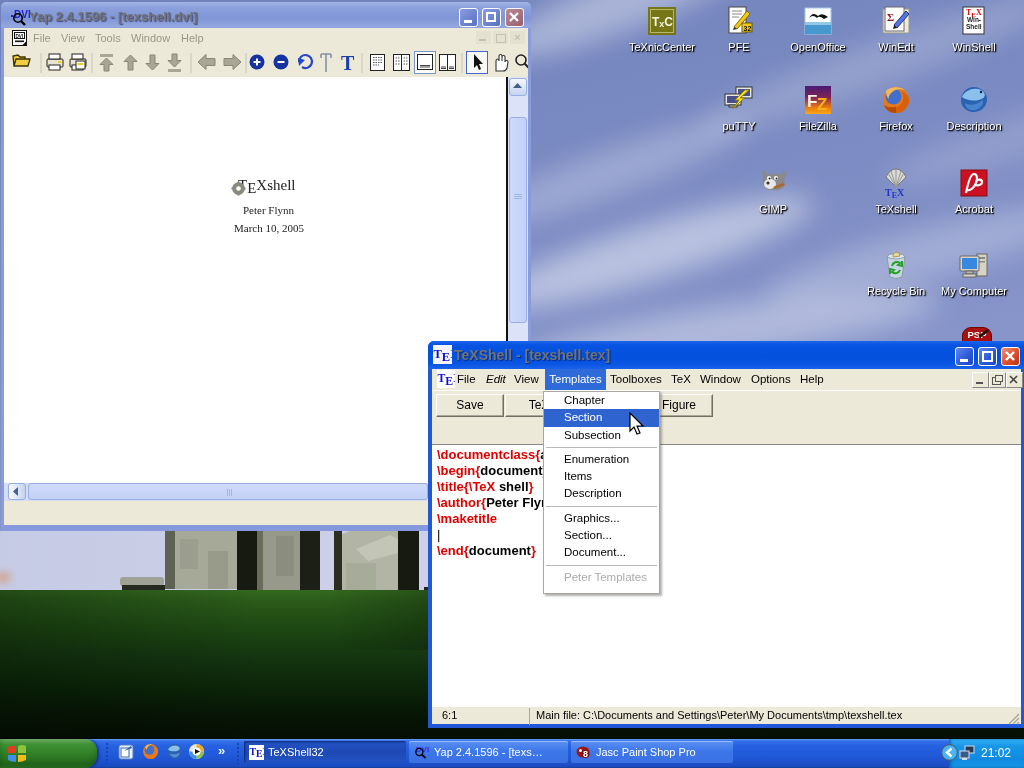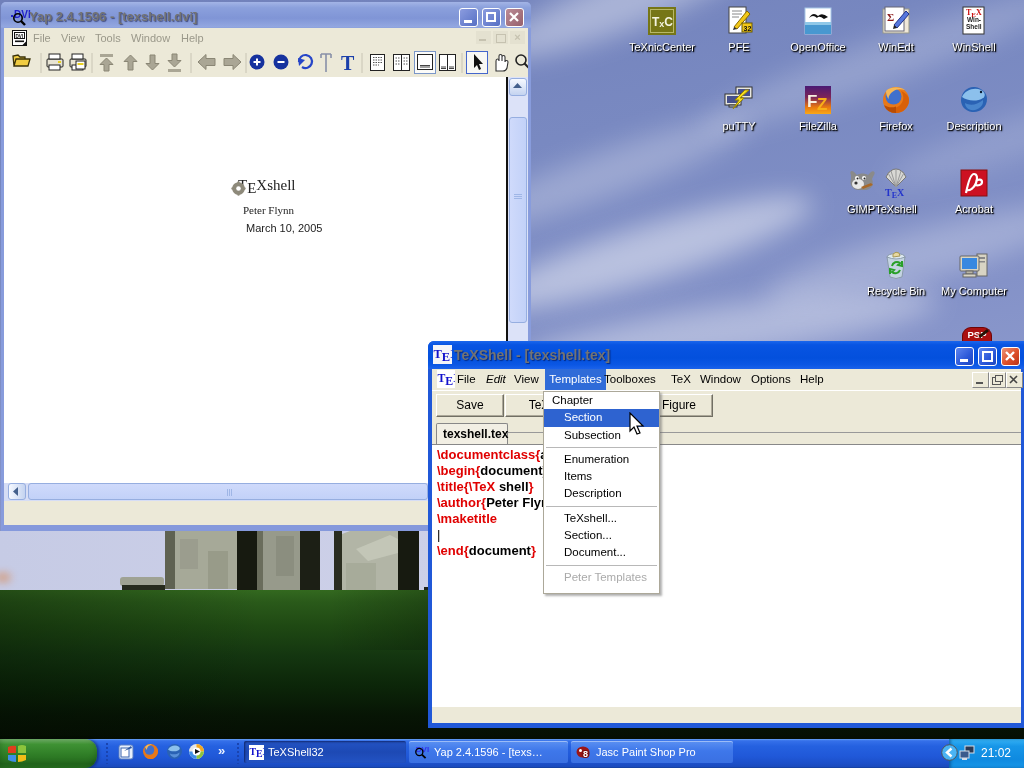--- a/index.html
+++ b/index.html
@@ -208,21 +208,21 @@
     <div class="abs" style="left:234px;top:100px;font-size:15px;font-family:'Liberation Serif',serif;">T<span style="position:relative;top:3px;">E</span>Xshell</div>
     <svg class="abs" style="left:227px;top:104px" width="15" height="15" viewBox="0 0 17 17">
       <circle cx="8.5" cy="8.5" r="7.2" fill="#8d897a"></circle>
         <circle cx="8.5" cy="8.5" r="2.6" fill="#fff"></circle>
       <circle cx="8.5" cy="1.8" r="1.4" fill="#8d897a"></circle>
         <circle cx="8.5" cy="15.2" r="1.4" fill="#8d897a"></circle>
       <circle cx="1.8" cy="8.5" r="1.4" fill="#8d897a"></circle>
         <circle cx="15.2" cy="8.5" r="1.4" fill="#8d897a"></circle>
     </svg>
     <div class="abs" style="left:239px;top:127px;font-size:11px;font-family:'Liberation Serif',serif;">Peter Flynn</div>
-    <div class="abs" style="left:230px;top:145px;font-size:11px;font-family:Liberation Sans, sans-serif;margin-left:12px;">March 10, 2005</div>
+    <div class="abs" style="left:230px;top:145px;font-size:11px;font-family:Liberation Serif, serif;">March 10, 2005</div>
   </div>
 
   <div class="abs" style="left:504px;top:72px;width:20px;height:406px;background:#dce2f8;">
     <div class="abs" style="left:1px;top:1px;width:18px;height:18px;background:linear-gradient(180deg,#f6f9ff,#c4d3f0);border:1px solid #96aee0;border-radius:3px;box-sizing:border-box;"><svg width="15" height="15" viewBox="0 0 15 15">
           <polygon points="7.5,4 12,9 3,9" fill="#44608c"></polygon>
         </svg></div>
     <div class="abs" style="left:1px;top:40px;width:18px;height:206px;background:linear-gradient(90deg,#cfdafb,#c2d1f8);border:1px solid #96aee0;border-radius:3px;box-sizing:border-box;">
       <div class="abs" style="left:4px;top:76px;width:8px;height:1px;background:#9fb6e6;box-shadow:0 2px 0 #9fb6e6,0 4px 0 #9fb6e6;"></div>
       </div>
   </div>
@@ -329,21 +329,21 @@
   <div class="dicon" style="left:935px;top:84px;">
     <svg width="32" height="32" viewBox="0 0 32 32">
       <path d="M3,16 C3,8 10,2 17,3 C24,4 29,9 29,15 C29,23 22,29 14,28 C7,27 3,22 3,16Z" fill="#2a62b4"></path>
       <path d="M4,13 C7,6 16,3 23,6 C27,8 28,12 25,14 C19,18 9,17 4,13Z" fill="#8cc0ec"></path>
       <path d="M7,19 C12,22 19,21 25,16 C26,22 20,27 13,26 C9,25 7,22 7,19Z" fill="#4884cc"></path>
       <circle cx="23" cy="8" r="1.2" fill="#0a1a30"></circle>
     </svg>
       <div class="cap">Description</div>
     </div>
 
-  <div class="dicon" style="left:822px;top:167px;">
+  <div class="dicon" style="left:734px;top:167px;">
     <svg width="32" height="32" viewBox="0 0 32 32">
       <path d="M6,8 C4,4 7,3 9,5 L12,8 C15,6 20,6 23,8 L26,5 C28,3 31,5 29,8 L27,12 C29,17 27,22 21,23 L14,23 C8,23 4,18 6,12Z" fill="#8a8a8a"></path>
       <ellipse cx="13" cy="17" rx="6" ry="5" fill="#e8e8e8"></ellipse>
       <circle cx="12" cy="11" r="2" fill="#fff"></circle>
         <circle cx="19" cy="11" r="2" fill="#fff"></circle>
       <circle cx="12.5" cy="11.5" r="1" fill="#222"></circle>
         <circle cx="19.5" cy="11.5" r="1" fill="#222"></circle>
       <circle cx="11" cy="16" r="1.6" fill="#333"></circle>
       <path d="M16,20 L26,16 L28,18 L18,22Z" fill="#a86828"></path>
     </svg>
@@ -414,21 +414,21 @@
 
   <div class="abs" style="left:0;top:25px;width:589px;height:21px;background:#ece9d8;border-bottom:1px solid #fff;font-size:11.5px;color:#000;">
     <svg class="abs" style="left:5px;top:1px" width="18" height="18" viewBox="0 0 19 19">
       <rect x="0" y="0" width="19" height="19" fill="#fff"></rect>
       <text x="0.5" y="13" font-size="12.5" font-weight="bold" fill="#1111cc" font-family="Liberation Serif">T<tspan dy="2.5">E</tspan><tspan dy="-2.5">X</tspan></text>
     </svg>
     <span class="mi" style="left:25px;">File</span>
     <span class="mi" style="left:54px;font-style:italic;">Edit</span>
     <span class="mi" style="left:82px;">View</span>
     <span class="abs" style="left:113px;top:0px;width:61px;height:21px;background:#2f6bd8;color:#fff;text-align:center;line-height:21px;">Templates</span>
-    <span class="mi" style="left:172px;">Toolboxes</span>
+    <span class="mi" style="left:178px;">Toolboxes</span>
     <span class="mi" style="left:239px;">TeX</span>
     <span class="mi" style="left:268px;">Window</span>
     <span class="mi" style="left:319px;">Options</span>
     <span class="mi" style="left:368px;">Help</span>
     <div class="abs" style="left:540px;top:3px;width:15px;height:14px;border:1px solid #fff;border-right-color:#888;border-bottom-color:#888;background:#ece9d8;">
         <div class="abs" style="left:3px;top:9px;width:7px;height:2px;background:#555;"></div>
       </div>
     <div class="abs" style="left:557px;top:3px;width:15px;height:14px;border:1px solid #fff;border-right-color:#888;border-bottom-color:#888;background:#ece9d8;">
         <div class="abs" style="left:2px;top:4px;width:7px;height:6px;border:1px solid #555;"></div>
         <div class="abs" style="left:5px;top:2px;width:6px;height:5px;border:1px solid #555;background:#ece9d8"></div>
@@ -437,49 +437,53 @@
           <path d="M3,3 L10,10 M10,3 L3,10" stroke="#444" stroke-width="1.6"></path>
         </svg></div>
   </div>
 
   <div class="abs" style="left:0;top:47px;width:589px;height:29px;background:#ece9d8;font-size:12px;color:#000;">
     <div class="abs" style="left:4px;top:3px;width:66px;height:21px;background:#ece9d8;border:1px solid #fff;border-right:1px solid #716f64;border-bottom:1px solid #716f64;box-shadow:inset -1px -1px 0 #aca899;text-align:center;line-height:20px;">Save</div>
     <div class="abs" style="left:73px;top:3px;width:66px;height:21px;background:#ece9d8;border:1px solid #fff;border-right:1px solid #716f64;border-bottom:1px solid #716f64;box-shadow:inset -1px -1px 0 #aca899;text-align:center;line-height:20px;">TeX</div>
     <div class="abs" style="left:213px;top:3px;width:66px;height:21px;background:#ece9d8;border:1px solid #fff;border-right:1px solid #716f64;border-bottom:1px solid #716f64;box-shadow:inset -1px -1px 0 #aca899;text-align:center;line-height:20px;">Figure</div>
   </div>
 
-  <div class="abs" style="left:0;top:76px;width:589px;height:24px;background:#ece9d8;">
-    <div class="abs" style="left:4px;top:3px;width:72px;height:21px;background:#f2efe4;border:1px solid #888;border-bottom:none;border-radius:2px 2px 0 0;font-size:12px;font-weight:bold;padding:3px 0 0 6px;box-sizing:border-box;">texshell.tex</div>
-    <div class="abs" style="left:76px;top:12px;width:513px;height:1px;background:#999;"></div>
-  </div>
 
   <div class="abs" style="left:0;top:100px;width:589px;height:262px;background:#fff;border-top:1px solid #888;
        font-size:13px;font-weight:bold;line-height:16px;white-space:pre;">
     <div class="abs" style="left:5px;top:2px;color:#e00000;">\documentclass{<span style="color:#000">a</span>
 \begin{<span style="color:#000">document}</span>
 \title{\TeX <span style="color:#000">shell</span>}
 \author{<span style="color:#000">Peter Flynn}</span>
 \maketitle
 <span style="color:#000;font-weight:normal;">|</span>
 \end{<span style="color:#000">document</span>}</div>
   </div>
 
+  <div class="abs" style="left:0;top:362px;width:589px;height:17px;background:#ece9d8;font-size:11px;border-top:1px solid #fff;">
+    <div class="abs" style="left:10px;top:2px;">6:1</div>
+    <div class="abs" style="left:97px;top:1px;width:1px;height:17px;background:#aca899;"></div>
+    <div class="abs" style="left:104px;top:2px;">Main file: C:\Documents and Settings\Peter\My Documents\tmp\texshell.tex</div>
+    <svg class="abs" style="left:576px;top:6px" width="12" height="12" viewBox="0 0 12 12">
+        <path d="M11,1 L1,11 M11,5 L5,11 M11,9 L9,11" stroke="#aca899" stroke-width="1.4"></path>
+      </svg>
+  </div>
 </div>
 
 <div class="abs" style="left:543px;top:391px;width:117px;height:203px;background:#fff;border:1px solid #aca899;
      box-shadow:2px 2px 2px rgba(100,100,100,.5);font-size:11.5px;color:#000;z-index:30;box-sizing:border-box;">
-  <div style="height:17.3px;line-height:17.3px;padding-left:8px;box-sizing:border-box;">Chapter</div>
+  <div style="height:17.3px;line-height:17.3px;padding-left:20px;box-sizing:border-box;">Chapter</div>
   <div style="height:17.3px;line-height:17.3px;padding-left:20px;box-sizing:border-box;background:#2e63d0;color:#fff;">Section</div>
   <div style="height:17.3px;line-height:17.3px;padding-left:20px;box-sizing:border-box;">Subsection</div>
   <div style="margin:3px 2px;border-top:1px solid #b8b8b8;"></div>
   <div style="height:17.3px;line-height:17.3px;padding-left:20px;box-sizing:border-box;">Enumeration</div>
   <div style="height:17.3px;line-height:17.3px;padding-left:20px;box-sizing:border-box;">Items</div>
   <div style="height:17.3px;line-height:17.3px;padding-left:20px;box-sizing:border-box;">Description</div>
   <div style="margin:3px 2px;border-top:1px solid #b8b8b8;"></div>
-  <div style="height:17.3px;line-height:17.3px;padding-left:20px;box-sizing:border-box;">TeXshell...</div>
+  <div style="height:17.3px;line-height:17.3px;padding-left:20px;box-sizing:border-box;">Graphics...</div>
   <div style="height:17.3px;line-height:17.3px;padding-left:20px;box-sizing:border-box;">Section...</div>
   <div style="height:17.3px;line-height:17.3px;padding-left:20px;box-sizing:border-box;">Document...</div>
   <div style="margin:3px 2px;border-top:1px solid #b8b8b8;"></div>
   <div style="height:17.3px;line-height:17.3px;padding-left:20px;box-sizing:border-box;color:#aaa;">Peter Templates</div>
 </div>
 
 <svg class="abs" style="left:629px;top:412px;z-index:40" width="18" height="26" viewBox="0 0 18 26">
   <polygon points="1,1 1,19 5,15 8,22 11,21 8,14 14,14" fill="#fff" stroke="#000" stroke-width="1.2"></polygon>
 </svg>
 

